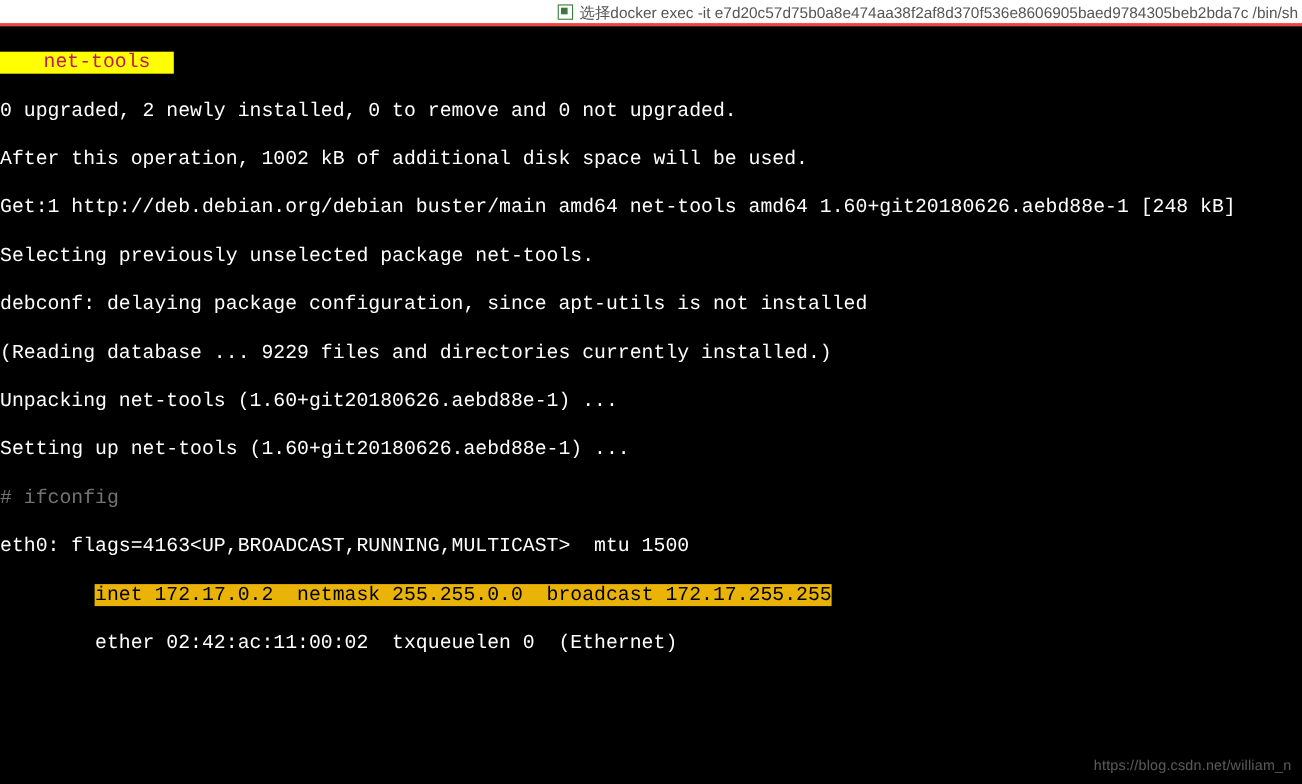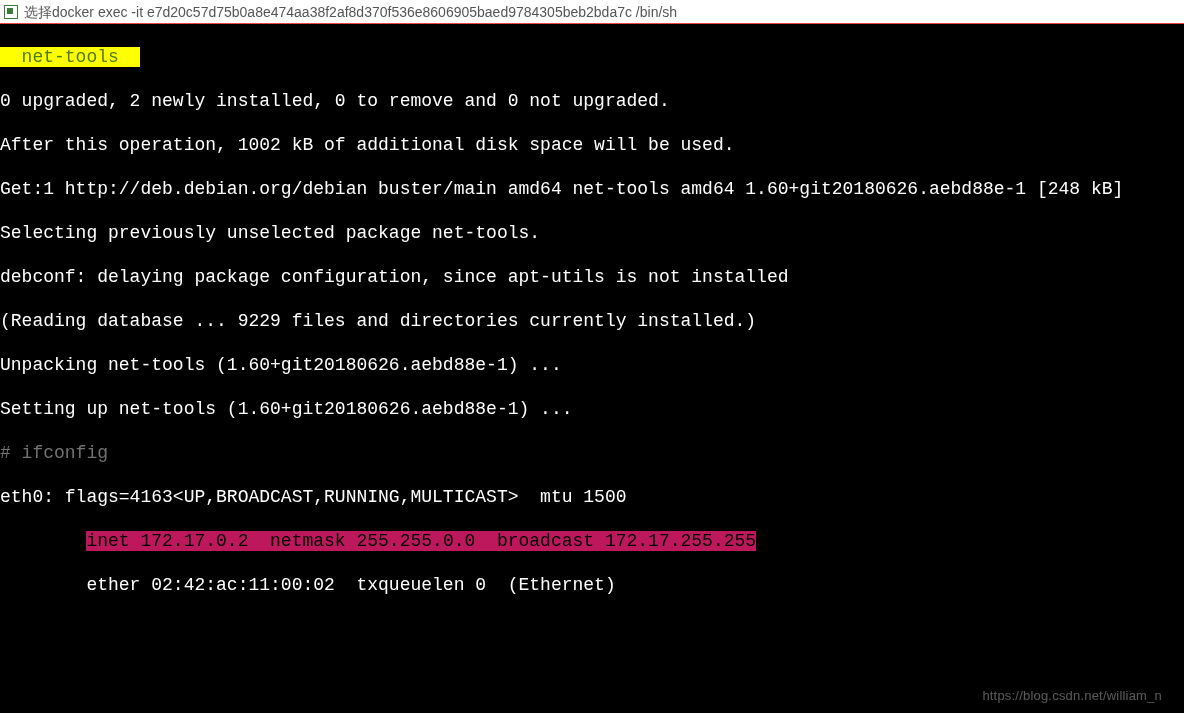--- a/index.html
+++ b/index.html
@@ -17,21 +17,22 @@
   .titlebar {
     background: #fff;
     color: #555;
     height: 24px;
     width: 100%;
     display: flex;
     align-items: center;
     padding: 0 4px;
     font-family: "Segoe UI", "Microsoft YaHei", sans-serif;
     font-size: 14px;
-    border-bottom: 1px solid #ef4444;
+    border-bottom: 3px solid #ef4444;
+    justify-content: flex-end;
   }
   .titlebar-icon {
     width: 14px;
     height: 14px;
     border: 1px solid #3a7a3a;
     background: #fff;
     margin-right: 6px;
     display: inline-block;
     position: relative;
   }
@@ -45,32 +46,33 @@
   .terminal {
     background: #000;
     padding: 0;
     height: calc(100% - 24px);
     position: relative;
     white-space: pre;
   }
   .line { white-space: pre; }
   .hl-yellow-bg {
     background: #ffff00;
-    color: #4d7c0f;
+    color: #be185d;
+    padding-left: 18px;
   }
   .hl-white-bg {
-    background: #be185d;
+    background: #eab308;
     color: #000;
   }
   .yellow-fg {
     color: #737373;
   }
   .watermark {
     position: absolute;
-    right: 22px;
+    right: 10px;
     bottom: 6px;
     color: rgba(255,255,255,0.35);
     font-family: "Segoe UI", Arial, sans-serif;
     font-size: 13px;
     letter-spacing: 0.2px;
   }
 </style>
 </head>
 <body>
 

